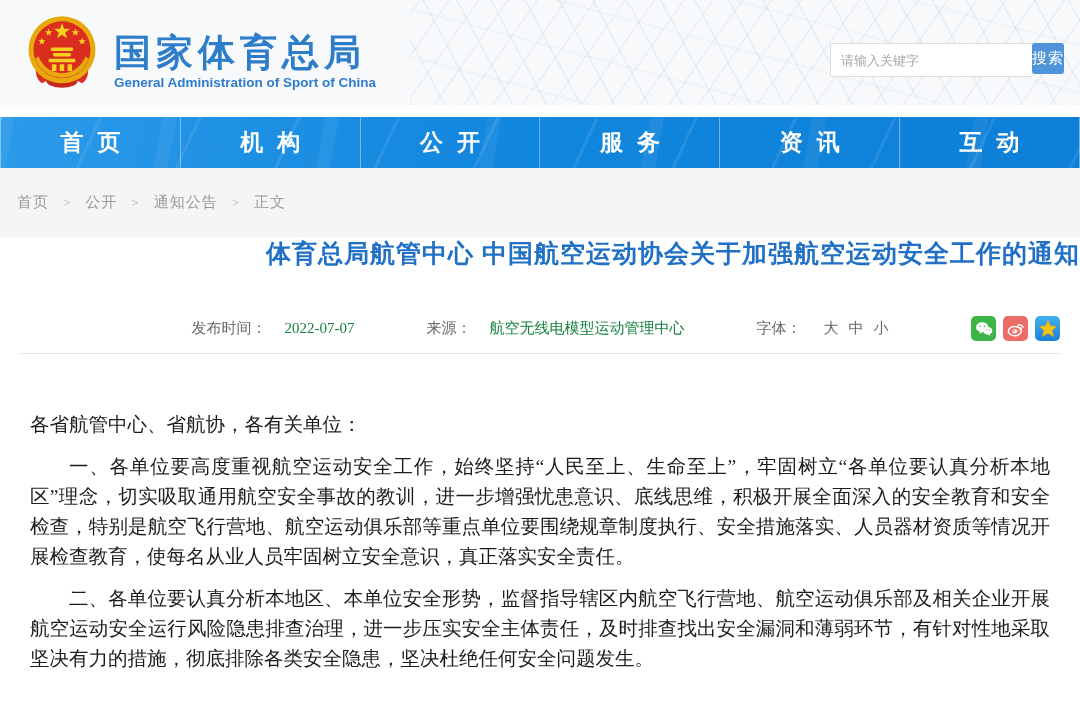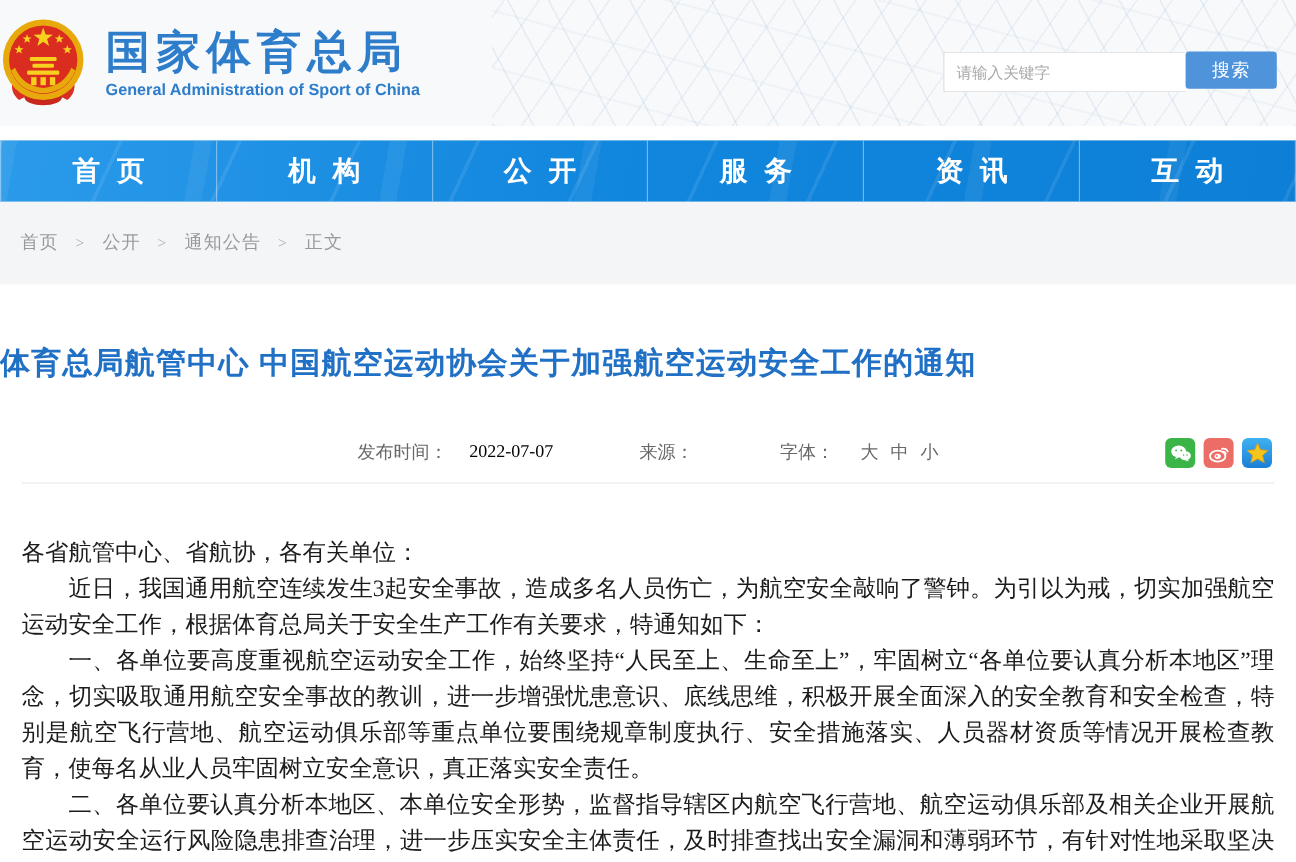--- a/index.html
+++ b/index.html
@@ -8,33 +8,33 @@
   .page { width:1080px; height:718px; position:relative; background:#fff; }
 
   
   .header { position:relative; height:105px; background:#f7f9fb; overflow:hidden; }
   .header-pattern { position:absolute; top:0; right:0; width:62%; height:105px;
     background:
       repeating-linear-gradient(62deg, rgba(173,196,216,0.22) 0 1.5px, transparent 1.5px 30px),
       repeating-linear-gradient(-55deg, rgba(173,196,216,0.18) 0 1.5px, transparent 1.5px 24px),
       repeating-linear-gradient(15deg, rgba(173,196,216,0.10) 0 2px, transparent 2px 46px);
     pointer-events:none; }
-  .brand { position:absolute; left:0; top:14px; display:flex; align-items:center; }
+  .brand { position:absolute; left:26px; top:14px; display:flex; align-items:flex-end; }
   .emblem { width:72px; height:76px; }
   .brand-text { margin-left:16px; }
   .brand-zh { font-family:"Liberation Sans","DejaVu Sans",sans-serif; font-weight:bold;
     font-size:37px; color:#2e7dcb; letter-spacing:5px; line-height:1.2; }
   .brand-en { font-family:"Liberation Sans","DejaVu Sans",sans-serif; font-weight:bold;
     font-size:13.5px; color:#2e7dcb; margin-top:0; }
   .search { position:absolute; right:16px; top:43px; display:flex; height:31px; }
   .search input { width:202px; height:31px; border:1px solid #ddd; border-right:none;
     background:#fff; padding:16px 10px; font-size:13px; color:#333; outline:none;
     font-family:"Liberation Sans","DejaVu Sans",sans-serif; border-radius:2px 0 0 2px; }
   .search input::placeholder { color:#a9a9a9; }
-  .search-btn { width:76px; height:31px; border:none; background:#4f94db; color:#fff;
+  .search-btn { width:32px; height:31px; border:none; background:#4f94db; color:#fff;
     font-size:15px; cursor:pointer; border-radius:3px; letter-spacing:1px;
     font-family:"Liberation Sans","DejaVu Sans",sans-serif; }
   .header-gap { height:12px; background:#ffffff; }
 
   
   .nav { height:51px; display:flex;
     background:linear-gradient(95deg,#2b9aea 0%, #1287de 45%, #0d7fd6 100%);
     position:relative; overflow:hidden; }
   .nav::after { content:""; position:absolute; inset:0;
     background:repeating-linear-gradient(115deg, rgba(255,255,255,0.09) 0 3px, transparent 3px 90px),
@@ -47,41 +47,41 @@
 
   
   .breadcrumb-bar { height:69px; background:#f4f5f6; display:flex; align-items:center; }
   .breadcrumb { padding-left:17px; font-size:15px; color:#999; display:flex; gap:14px;
     align-items:center; letter-spacing:1px; }
   .crumb { color:#999; cursor:pointer; }
   .crumb-sep { color:#aaa; font-size:13px; }
 
   
   .article { background:#fff; }
-  .article-title { margin-top:49px; text-align:left;
+  .article-title { text-align:right;
     font-family:"Liberation Sans","DejaVu Sans",sans-serif; font-weight:bold;
     font-size:25px; color:#2070c5; letter-spacing:1px; }
   .meta { position:relative; margin:34px 18px 0 18px; height:50px;
     display:flex; align-items:center; justify-content:center; gap:72px;
     border-bottom:1px solid #e9e9e9; font-size:15px; color:#686868; }
   .meta-group { display:flex; align-items:center; gap:18px; }
-  .meta-value { color:#000000; }
+  .meta-value { color:#15803d; }
   .font-sizes { display:flex; gap:10px; margin-left:4px; }
   .font-size-opt { cursor:pointer; color:#686868; }
   .share-icons { position:absolute; right:2px; top:12px; display:flex; gap:7px; }
   .share-icon { width:25px; height:25px; border-radius:5px; display:flex;
     align-items:center; justify-content:center; cursor:pointer; }
   .share-wechat { background:#3cb548; }
   .share-weibo { background:#ec6d66; }
   .share-qzone { background:linear-gradient(180deg,#3fb1f0,#1a7fd8); }
 
   
   .article-body { padding:44px 18px 0 18px; font-size:19.5px; color:#1c1c1c;
     line-height:30px; text-align:justify; }
-  .article-body p { margin:0; }
+  .article-body p { margin:12px; }
   .article-body p.indent { text-indent:2em; }
 </style>
 </head>
 <body>
 
 <div class="page">
 
   <header class="header">
     <div class="header-pattern"></div>
     <div class="brand">
@@ -140,20 +140,21 @@
   <main class="article">
     <h1 class="article-title">体育总局航管中心 中国航空运动协会关于加强航空运动安全工作的通知</h1>
 
     <div class="meta">
       <div class="meta-group">
         <span>发布时间：</span>
         <span class="meta-value">2022-07-07</span>
       </div>
       <div class="meta-group">
         <span>来源：</span>
+        <span class="meta-value">航空无线电模型运动管理中心</span>
       </div>
       <div class="meta-group">
         <span>字体：</span>
         <span class="font-sizes">
           <span class="font-size-opt">大</span>
           <span class="font-size-opt">中</span>
           <span class="font-size-opt">小</span>
         </span>
       </div>
       <div class="share-icons">
@@ -181,19 +182,18 @@
         <div class="share-icon share-qzone">
           <svg width="20" height="19" viewBox="0 0 24 23">
             <polygon fill="#f5c51d" stroke="#d99a12" stroke-width="0.8" points="12,1.5 15,8.3 22.7,8.9 17,13.9 18.8,21.4 12,17.4 5.2,21.4 7,13.9 1.3,8.9 9,8.3"></polygon>
           </svg>
         </div>
       </div>
     </div>
 
     <div class="article-body">
       <p>各省航管中心、省航协，各有关单位：</p>
-      <p class="indent">近日，我国通用航空连续发生3起安全事故，造成多名人员伤亡，为航空安全敲响了警钟。为引以为戒，切实加强航空运动安全工作，根据体育总局关于安全生产工作有关要求，特通知如下：</p>
       <p class="indent">一、各单位要高度重视航空运动安全工作，始终坚持“人民至上、生命至上”，牢固树立“各单位要认真分析本地区”理念，切实吸取通用航空安全事故的教训，进一步增强忧患意识、底线思维，积极开展全面深入的安全教育和安全检查，特别是航空飞行营地、航空运动俱乐部等重点单位要围绕规章制度执行、安全措施落实、人员器材资质等情况开展检查教育，使每名从业人员牢固树立安全意识，真正落实安全责任。</p>
       <p class="indent">二、各单位要认真分析本地区、本单位安全形势，监督指导辖区内航空飞行营地、航空运动俱乐部及相关企业开展航空运动安全运行风险隐患排查治理，进一步压实安全主体责任，及时排查找出安全漏洞和薄弱环节，有针对性地采取坚决有力的措施，彻底排除各类安全隐患，坚决杜绝任何安全问题发生。</p>
     </div>
   </main>
 
 </div>
 
 </body></html>

